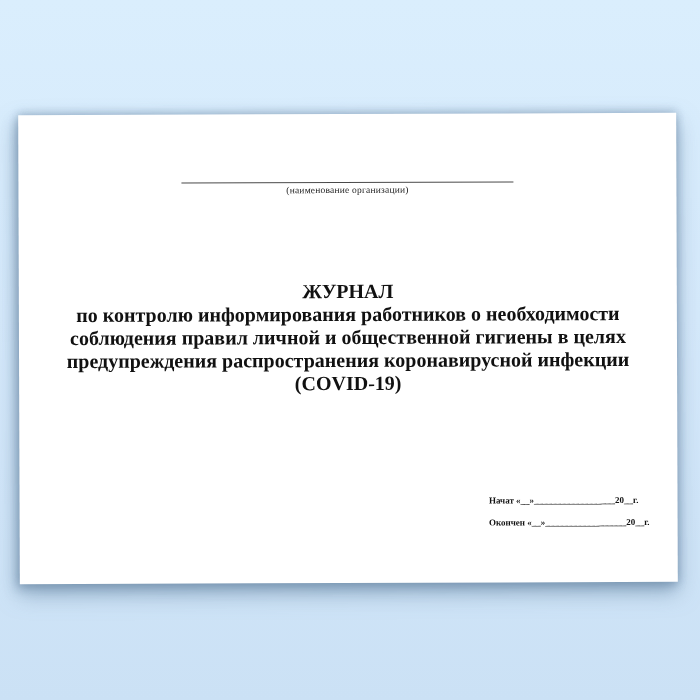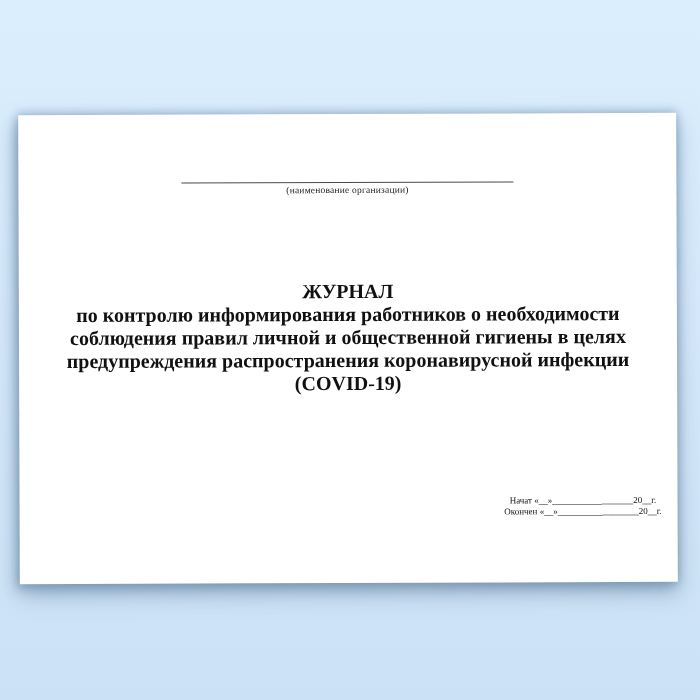--- a/index.html
+++ b/index.html
@@ -59,31 +59,32 @@
     font-size: 20px;
     line-height: 23px;
     color: #111111;
   }
   .title-line {
     white-space: nowrap;
   }
   .dates-block {
     position: absolute;
     top: 382px;
-    right: 16px;
-    text-align: center;
-    font-weight: normal;
+    right: 28px;
+    text-align: left;
+    font-weight: bold;
     font-size: 9px;
     color: #111111;
   }
   .date-line {
     line-height: 11px;
     white-space: nowrap;
   }
   .date-line + .date-line {
+    margin-top: 11px;
   }
 </style>
 </head>
 <body>
 
 <div class="paper">
 
   <div class="org-block">
     <div class="org-line"></div>
     <div class="org-caption">(наименование организации)</div>

